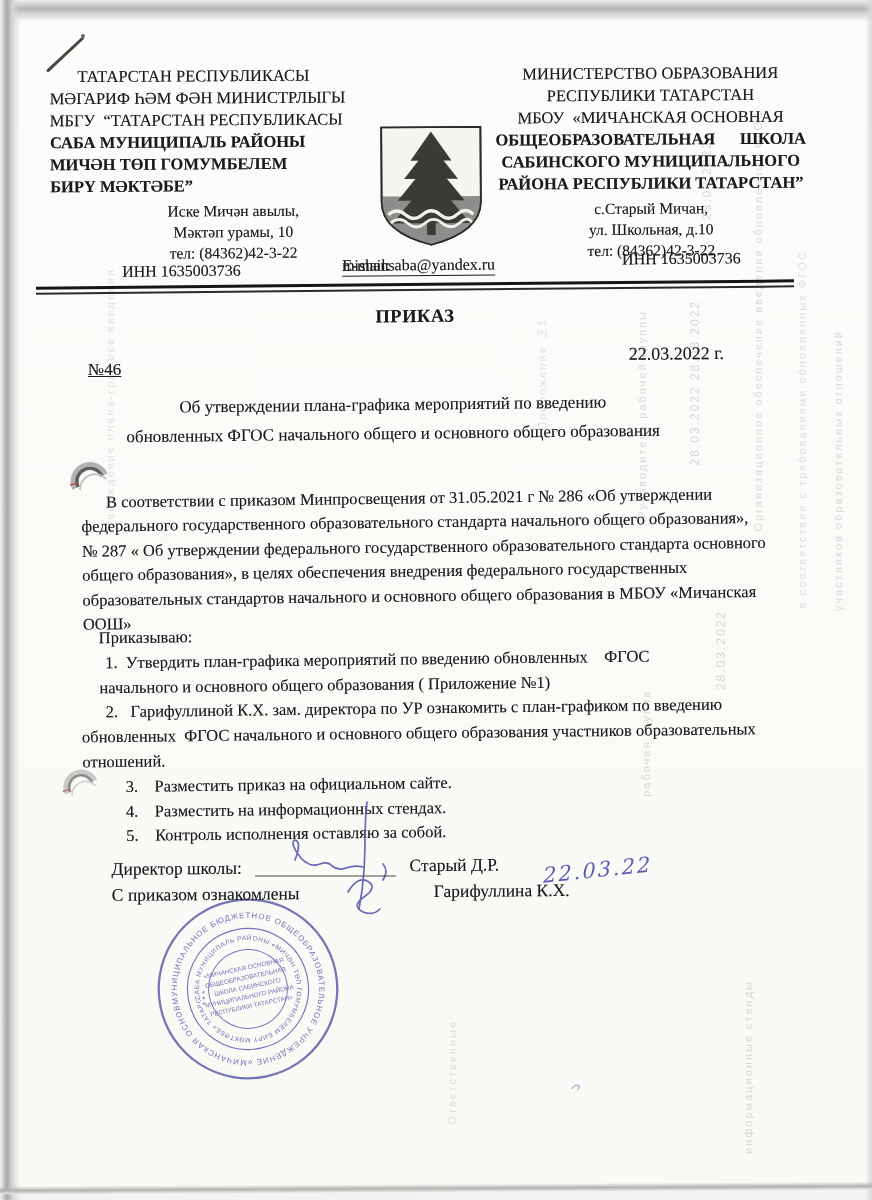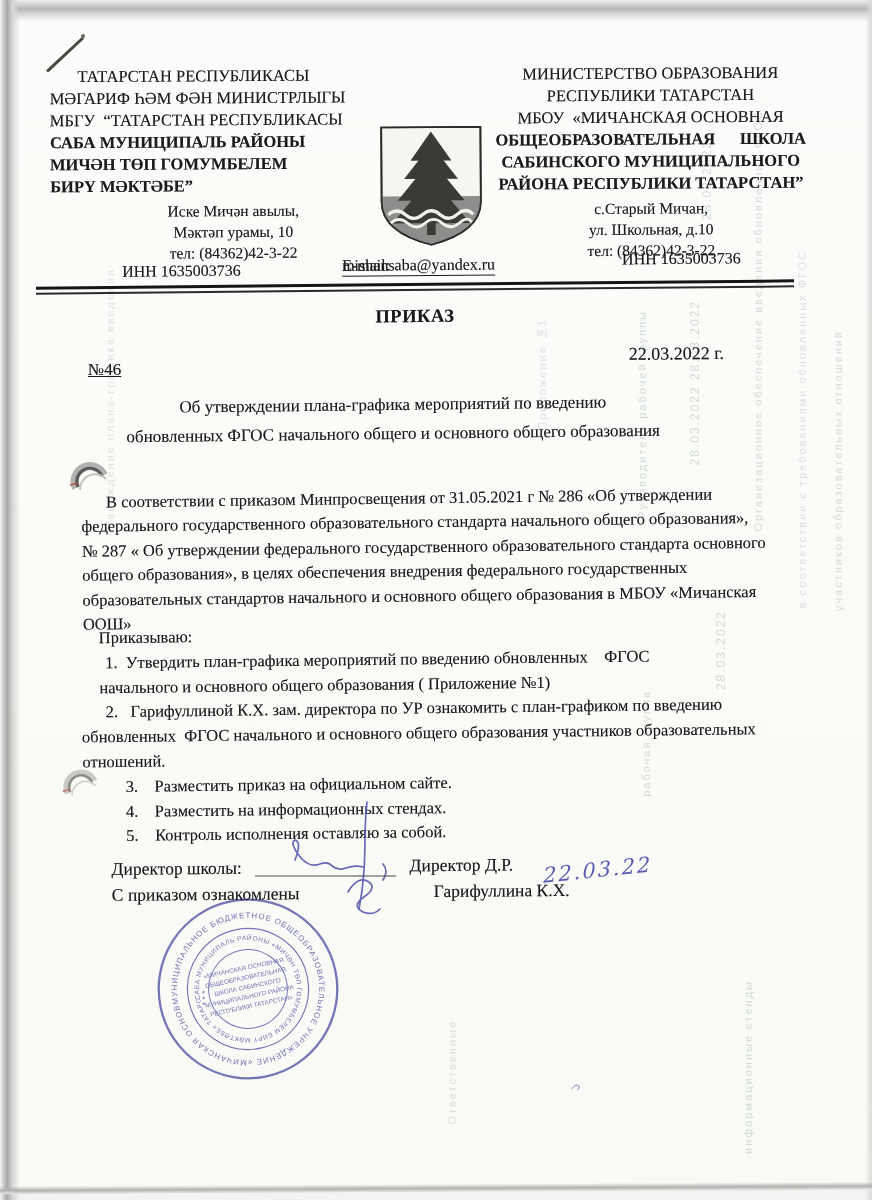--- a/index.html
+++ b/index.html
@@ -202,21 +202,21 @@
       <div class="ln ind24">2.   Гарифуллиной К.Х. зам. директора по УР ознакомить с план-графиком по введению</div>
       <div class="ln">обновленных  ФГОС начального и основного общего образования участников образовательных</div>
       <div class="ln">отношений.</div>
       <div class="ln ind43">3.    Разместить приказ на официальном сайте.</div>
       <div class="ln ind43">4.    Разместить на информационных стендах.</div>
       <div class="ln ind43">5.    Контроль исполнения оставляю за собой.</div>
     </div>
 
     <div class="blk sig-block">
       <span class="sig-dir-label">Директор школы:</span>
-      <span class="sig-dir-name">Директор Д.Р.</span>
+      <span class="sig-dir-name">Старый Д.Р.</span>
       <span class="sig-ack-label">С приказом ознакомлены</span>
       <span class="sig-ack-name">Гарифуллина К.Х.</span>
     </div>
   </div>
 
   <div class="hand-date">22.03.22</div>
 
   <svg class="stamp" viewBox="0 0 200 200">
     <defs>
       <path id="ringOut" d="M100,100 m-74,0 a74,74 0 1,1 148,0 a74,74 0 1,1 -148,0"></path>

